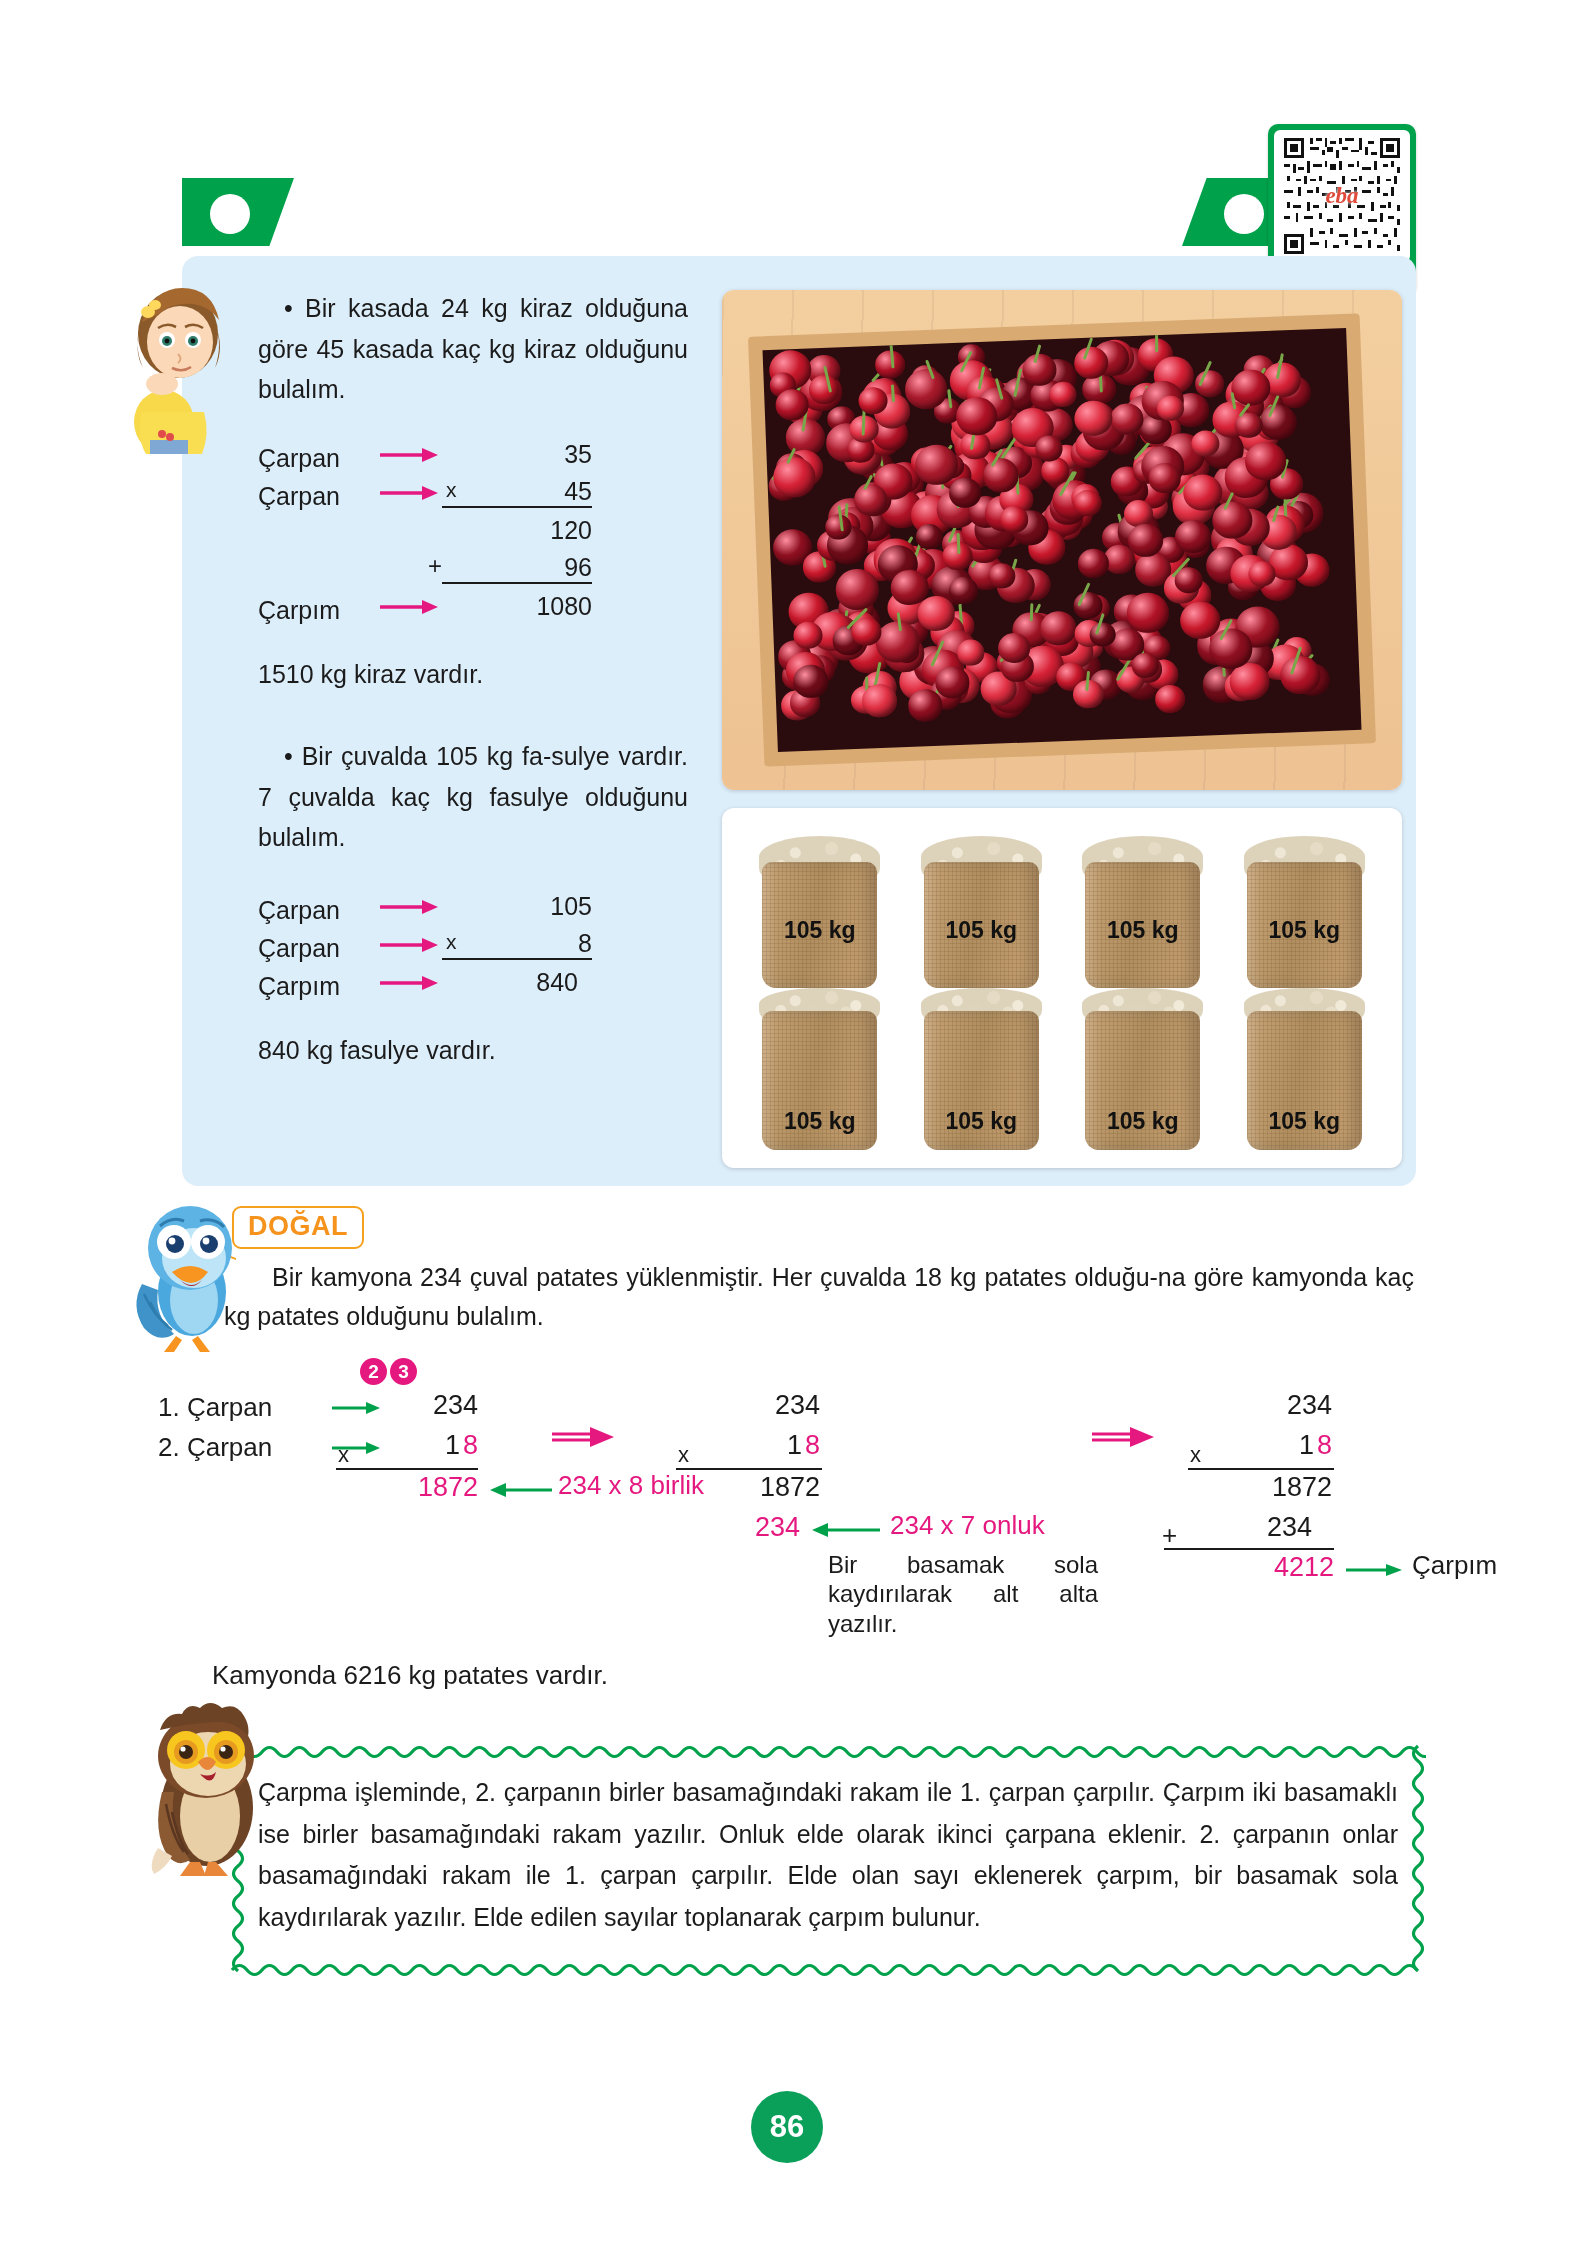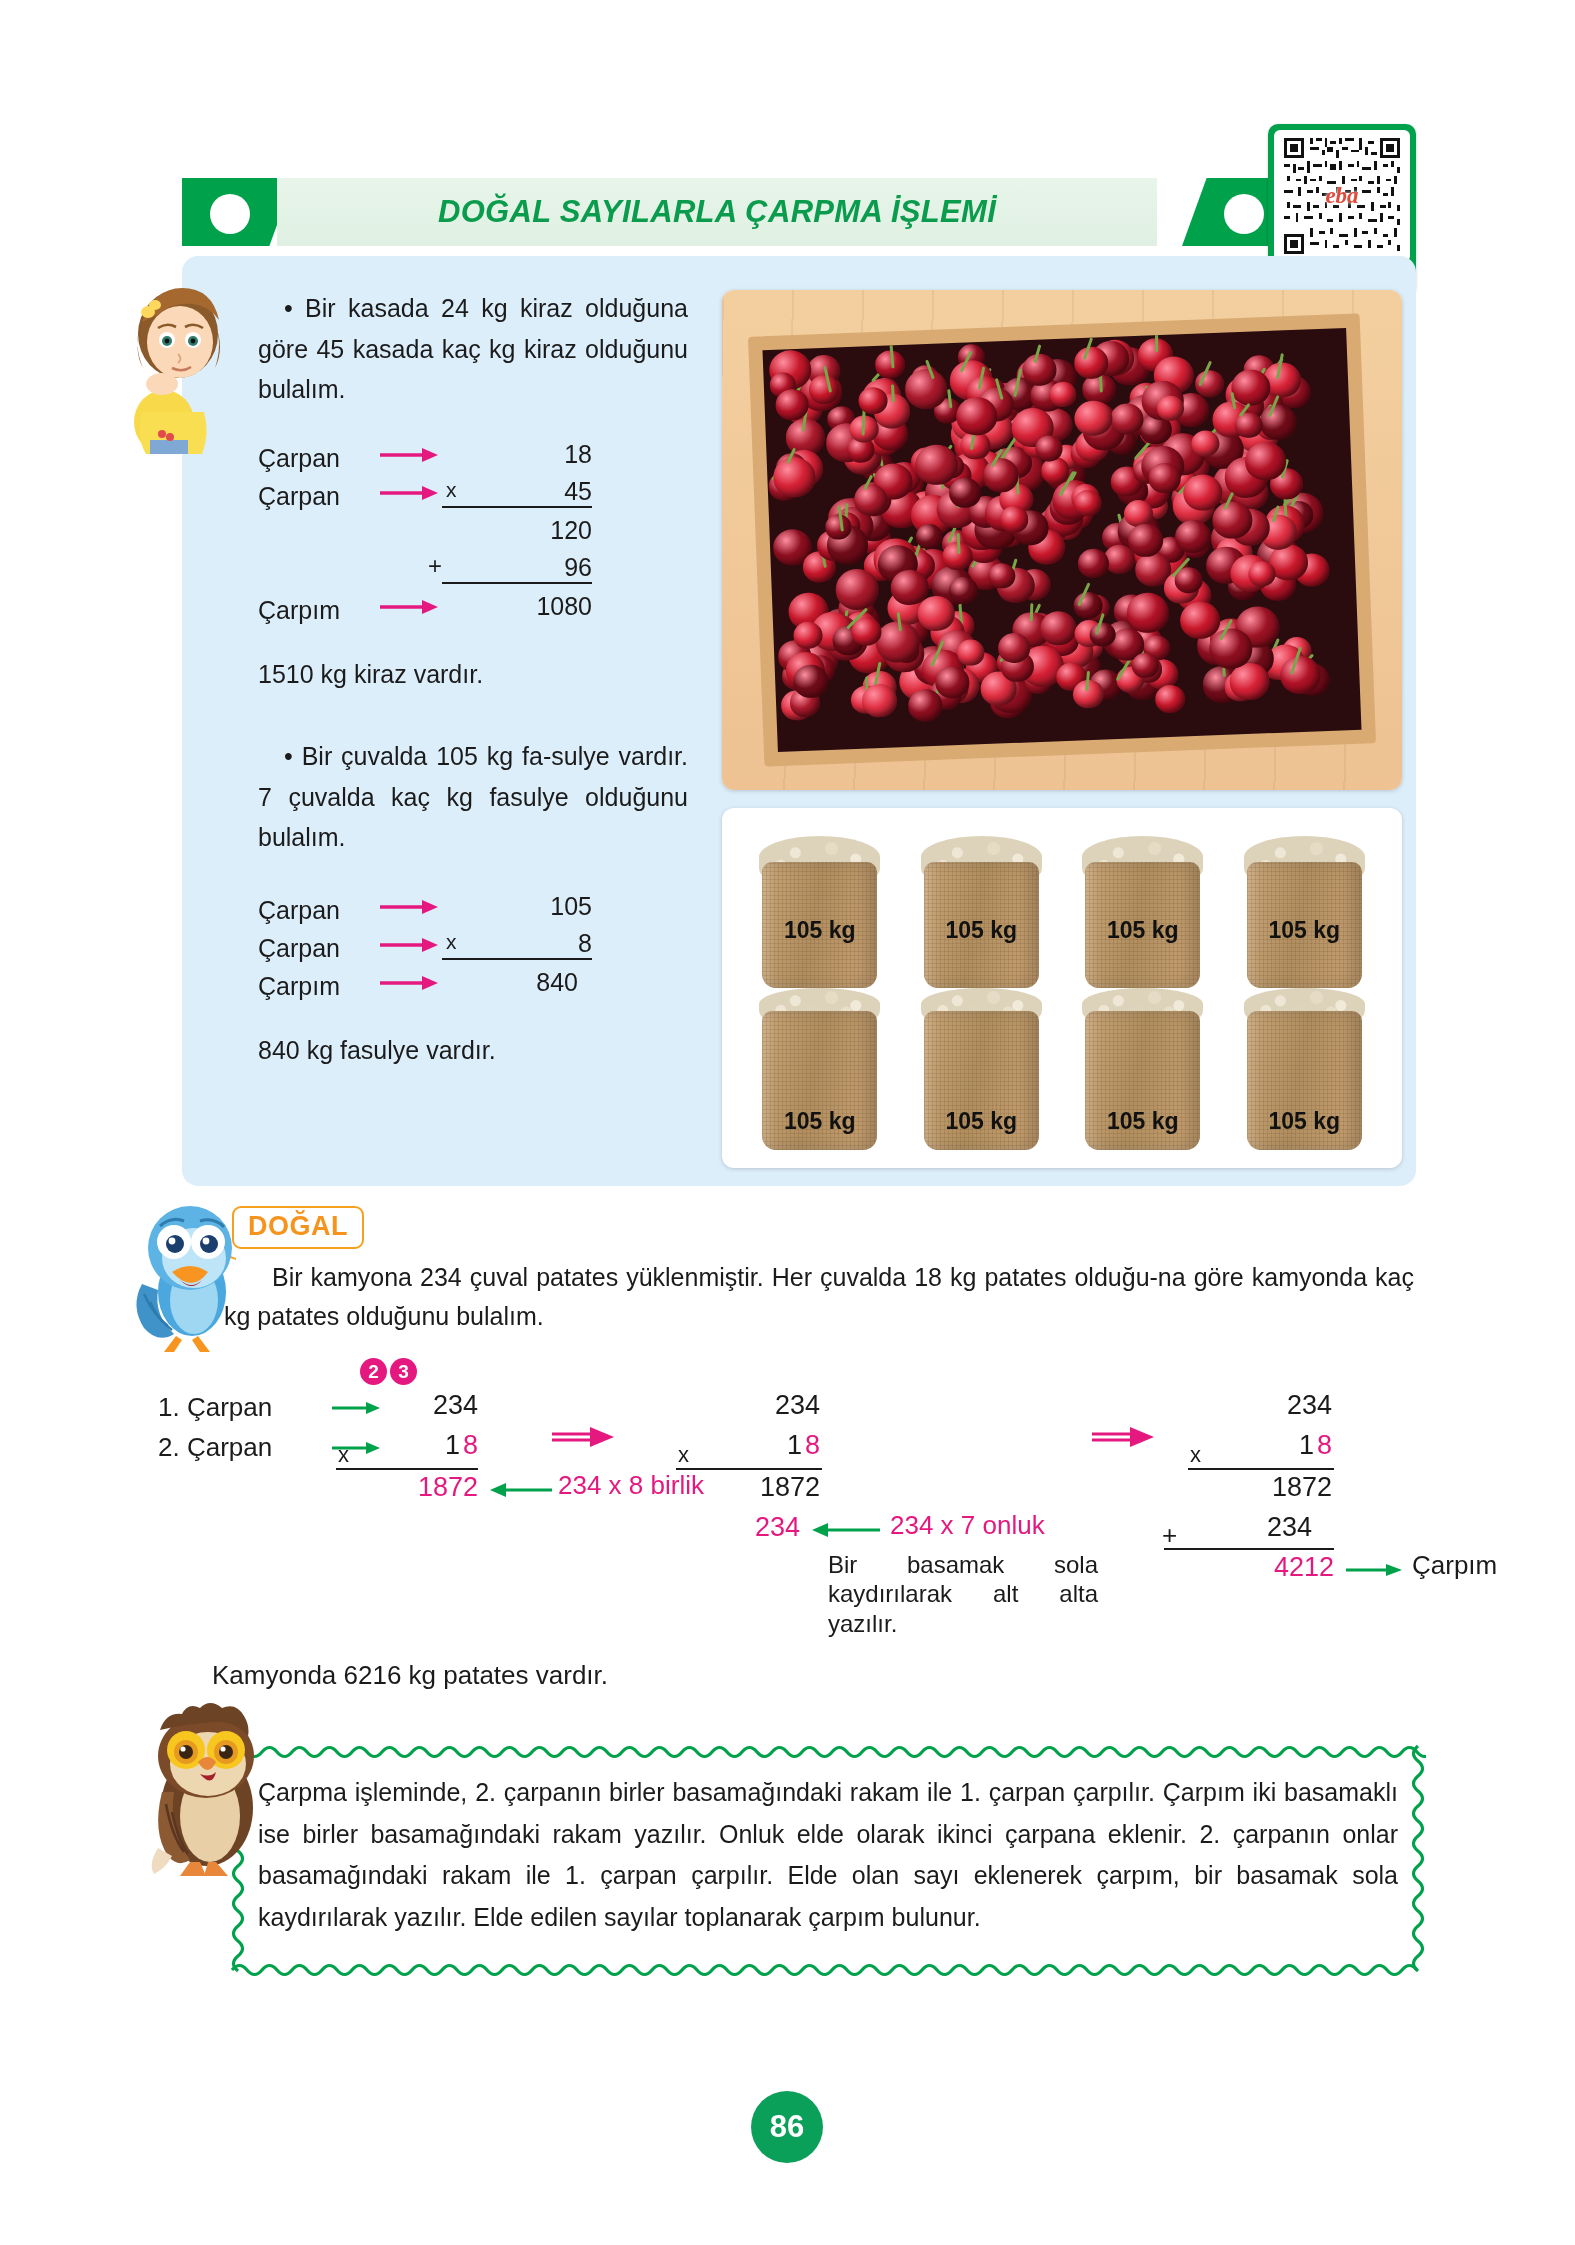--- a/index.html
+++ b/index.html
@@ -197,23 +197,20 @@
   }
 </style>
 </head>
 <body>
 
 <div class="page">
 
   <div class="header-wrap">
     <div class="banner-left">
       <div class="banner-left-dot"></div>
-    </div>
-    <div class="banner-mid">
-      <span class="banner-title">DOĞAL SAYILARLA ÇARPMA İŞLEMİ</span>
     </div>
     <div class="banner-right">
       <div class="banner-right-dot"></div>
     </div>
   </div>
 
   <div class="qr-box">
     <div class="qr-inner">
       <svg class="qr-canvas" viewBox="0 0 42 42" shape-rendering="crispEdges">
         <rect width="42" height="42" fill="#fff"></rect>
@@ -364,21 +361,21 @@
 
     <div class="para indent">• Bir kasada 24 kg kiraz olduğuna göre 45 kasada kaç kg kiraz olduğunu bulalım.</div>
 
     <div class="mult" style="margin-top:26px;">
       <div class="mult-row">
         <span class="mult-label">Çarpan</span>
         <svg class="arrow-pink" viewBox="0 0 58 18">
           <line x1="0" y1="9" x2="42" y2="9" stroke="#e5187f" stroke-width="3.4"></line>
           <polygon points="42,2 58,9 42,16" fill="#e5187f"></polygon>
         </svg>
-        <span class="num-col">18</span>
+        <span class="num-col">35</span>
       </div>
       <div class="mult-row">
         <span class="mult-label">Çarpan</span>
         <svg class="arrow-pink" viewBox="0 0 58 18">
           <line x1="0" y1="9" x2="42" y2="9" stroke="#e5187f" stroke-width="3.4"></line>
           <polygon points="42,2 58,9 42,16" fill="#e5187f"></polygon>
         </svg>
         <span class="num-col ruled" style="position:relative;">
           <span style="position:absolute;left:4px;bottom:4px;font-size:21px;">x</span>
           <span>45</span>

